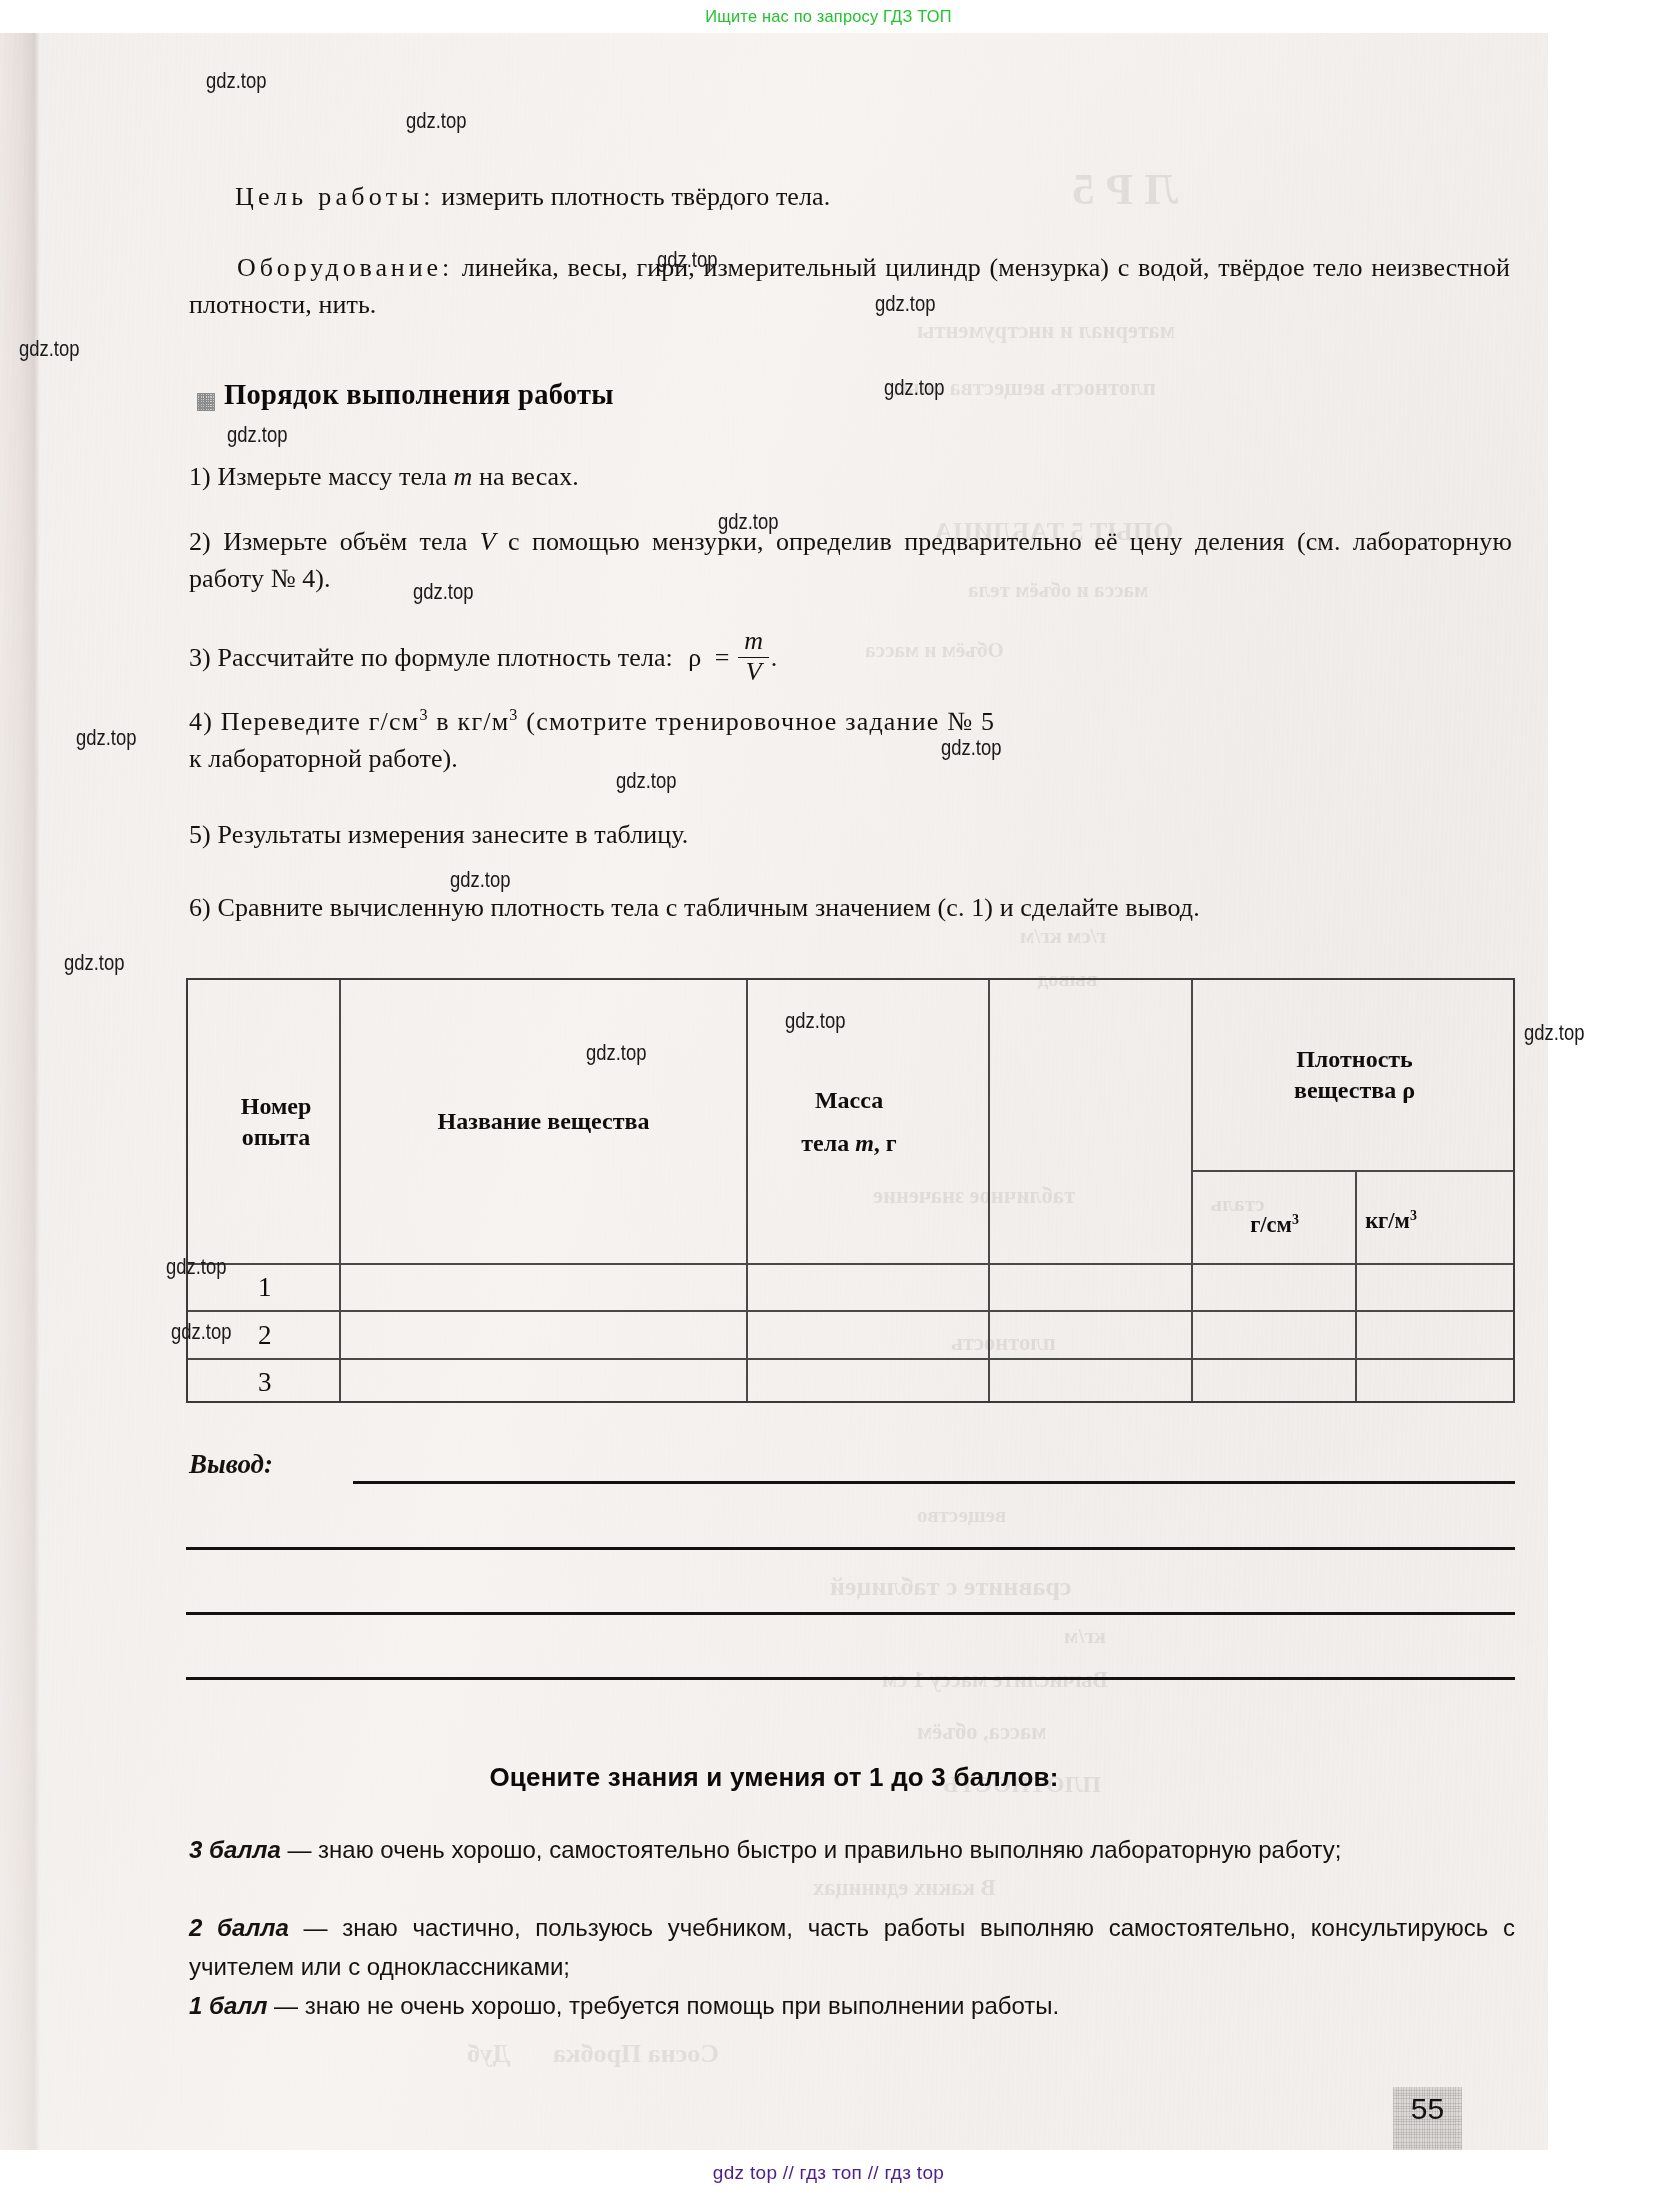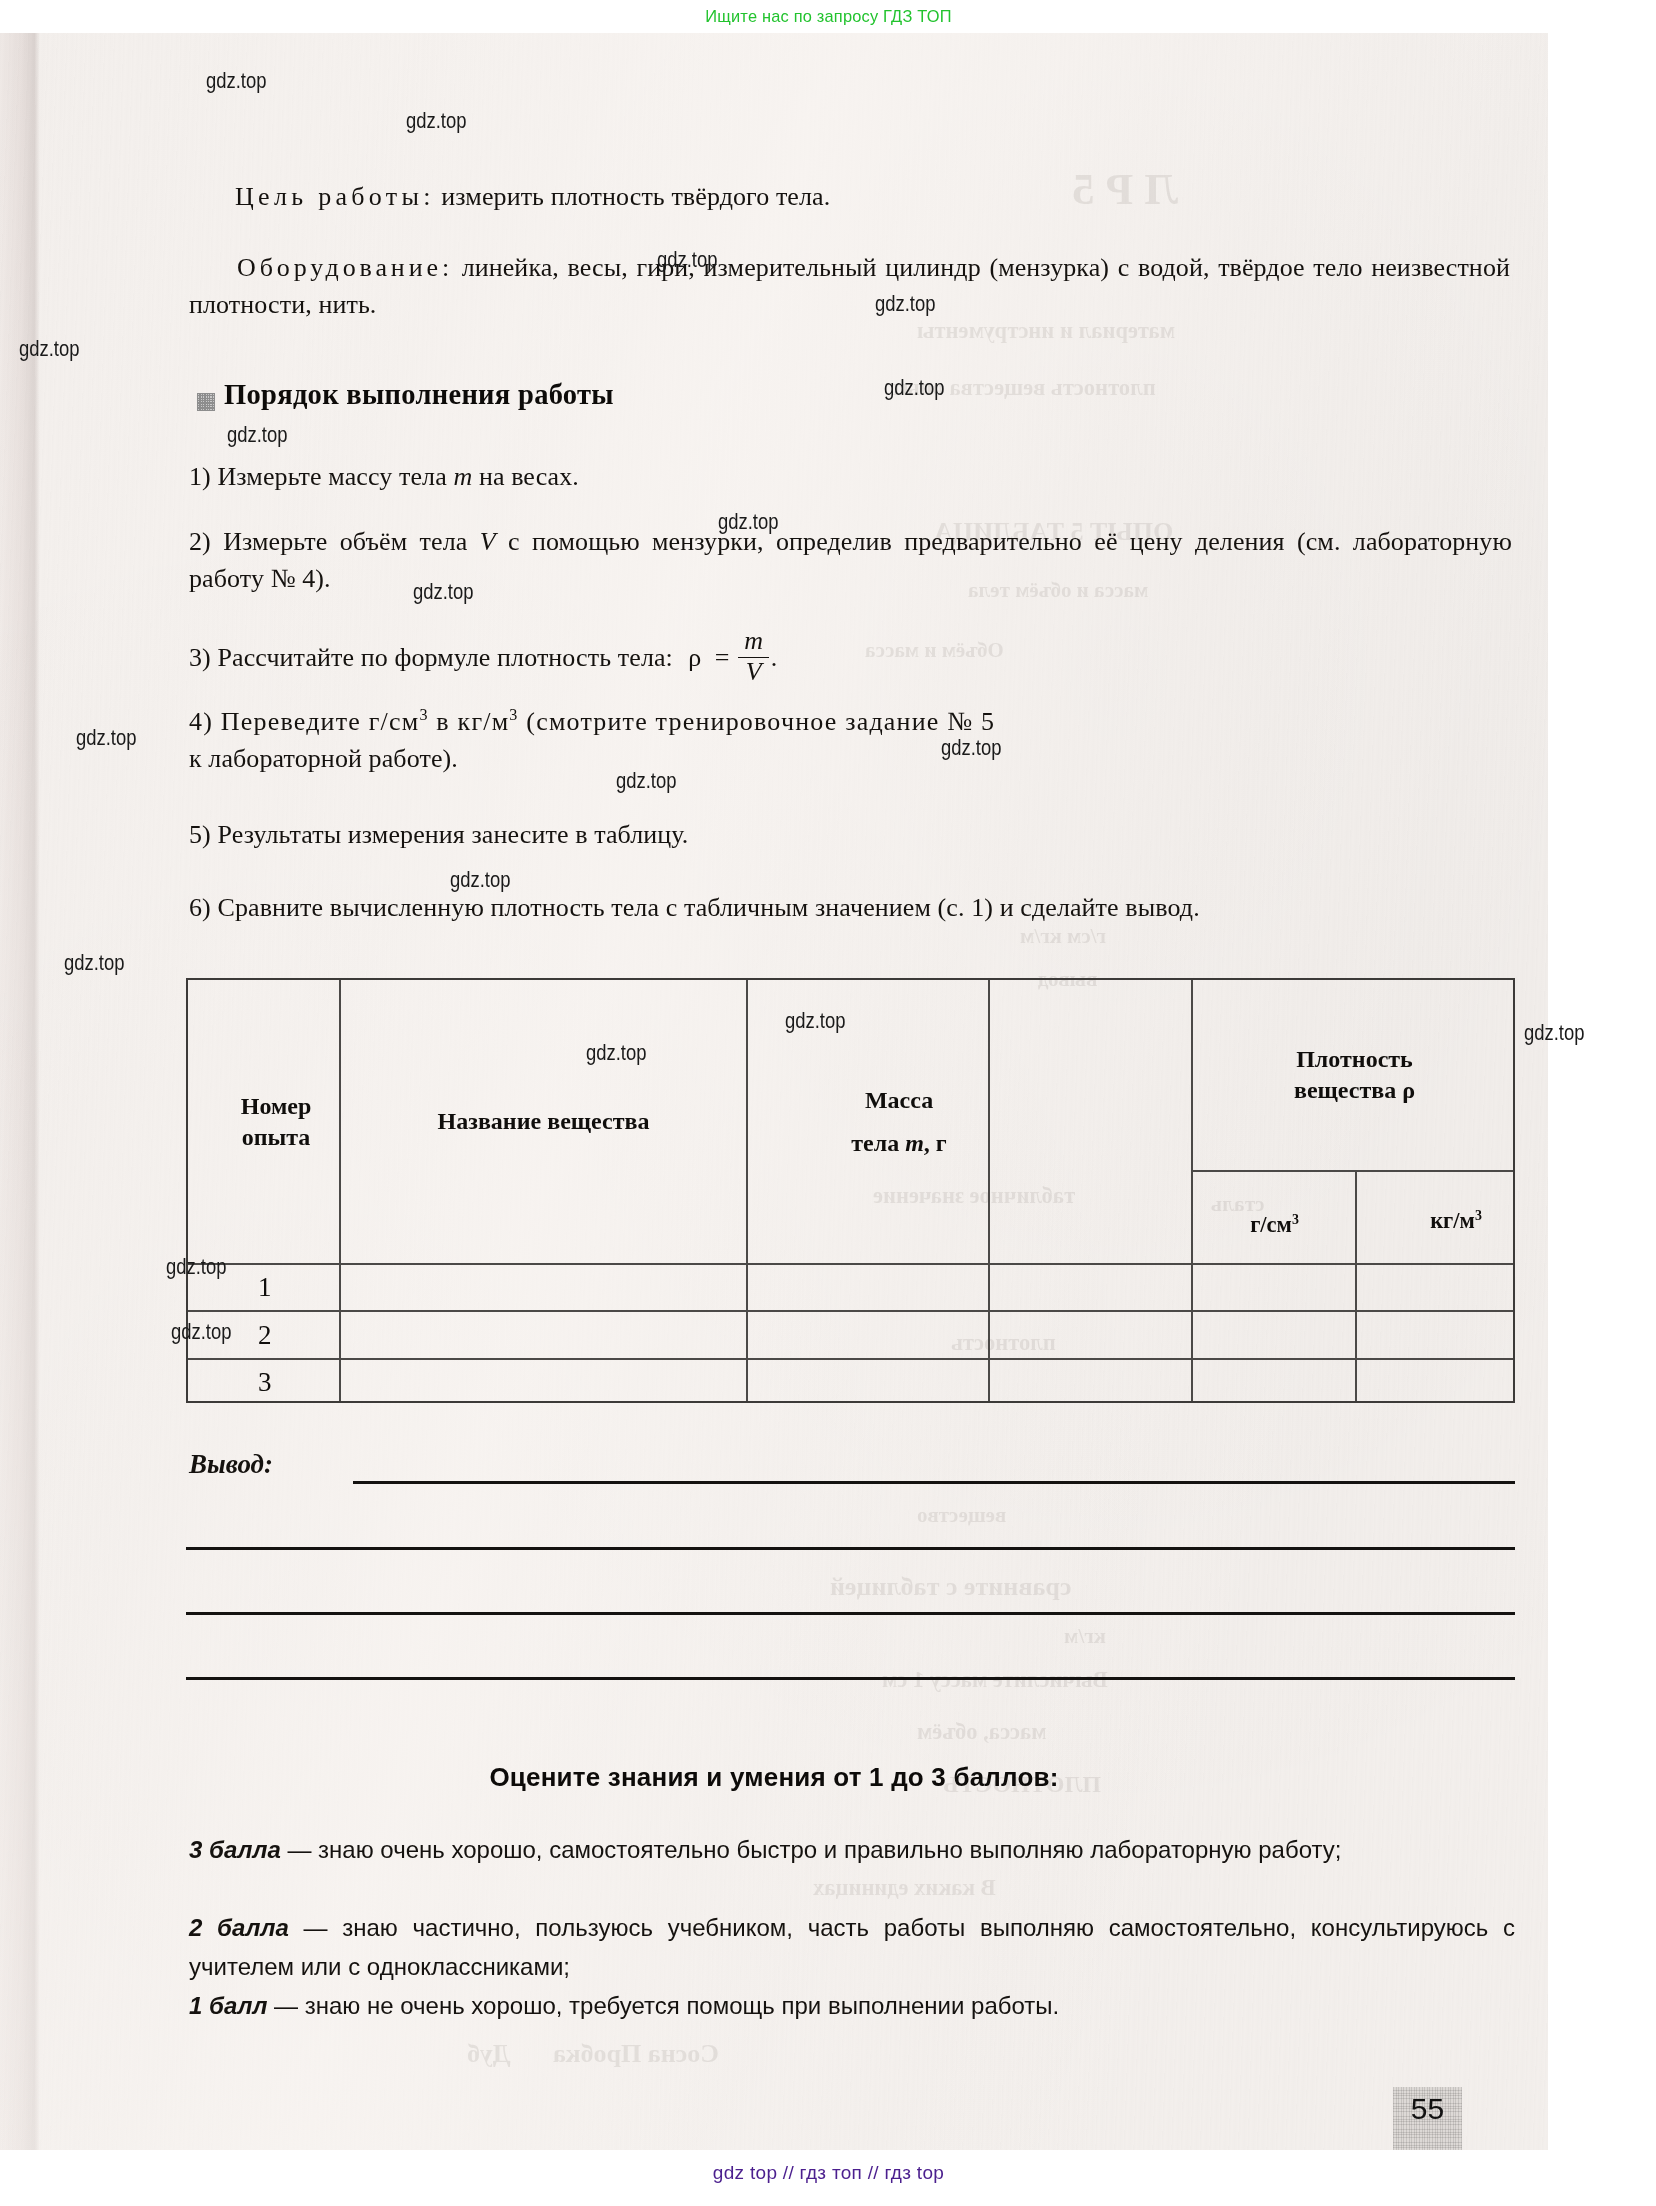--- a/index.html
+++ b/index.html
@@ -263,32 +263,32 @@
       <div class="hline" style="top:330px;"></div>
       <div class="hline" style="top:378px;"></div>
 
       <div class="cell" style="left:13px; top:0; width:150px; height:283px; flex-direction:column;">
         <span>Номер</span>
         <span>опыта</span>
       </div>
       <div class="cell" style="left:153px; top:0; width:405px; height:283px;">
         <span>Название вещества</span>
       </div>
-      <div class="cell" style="left:591px; top:0; width:240px; height:283px; flex-direction:column;gap:12px;">
+      <div class="cell" style="left:541px; top:0; width:240px; height:283px; flex-direction:column;gap:12px;">
         <span>Масса</span>
         <span>тела <i class="var">m</i>, г</span>
       </div>
       <div class="cell" style="left:1005px; top:0; width:323px; height:190px; flex-direction:column;">
         <span>Плотность</span>
         <span>вещества ρ</span>
       </div>
       <div class="cell units" style="left:1005px; top:192px; width:163px; height:104px;">
         <span><span>г/см</span><sup class="pw">3</sup></span>
       </div>
-      <div class="cell units" style="left:1189px; top:192px; width:158px; height:97px;">
+      <div class="cell units" style="left:1124px; top:192px; width:158px; height:97px;">
         <span><span>кг/м</span><sup class="pw">3</sup></span>
       </div>
 
       <div class="cell rownum" style="left:1.7px; top:284px; width:150px; height:46px;">
         <span>1</span>
       </div>
       <div class="cell" style="left:153px; top:284px; width:405px; height:46px;">
           <span></span>
         </div>
       <div class="cell" style="left:559px; top:284px; width:240px; height:46px;">

